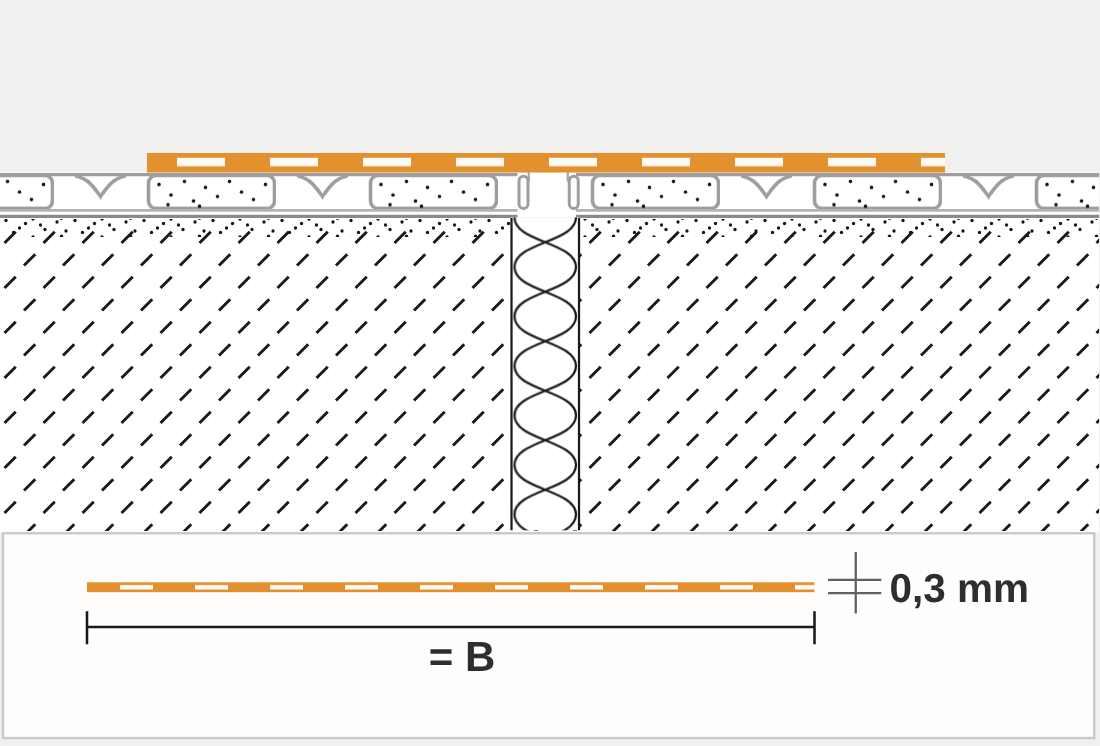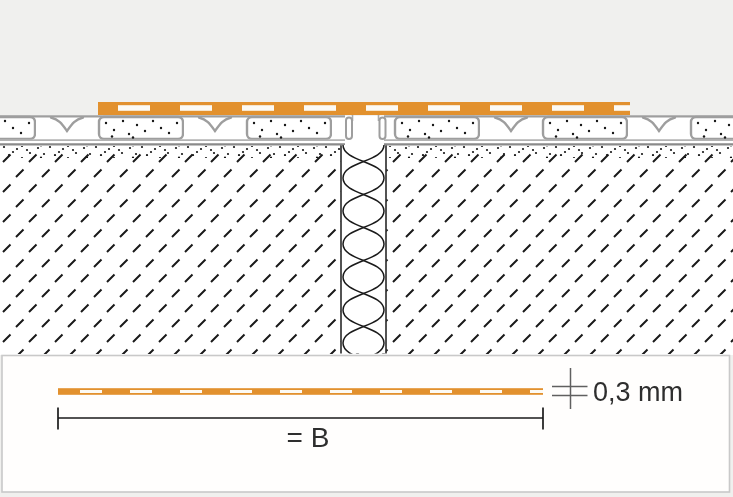--- a/index.html
+++ b/index.html
@@ -2,20 +2,21 @@
 <html><head>
 <meta charset="utf-8">
 <style>
   html,body{margin:0;padding:0;background:#F0F0EE;}
   .canvas{
     position:relative;
     width:733px;height:497px;
     background:#F0F0EE;
     overflow:hidden;
     font-family:"Liberation Sans", sans-serif;
+    font-weight:bold;
   }
   svg{display:block;}
   text{font-family:"Liberation Sans", sans-serif;}
 </style>
 </head>
 <body>
 
 <div class="canvas">
 <svg width="733" height="497" viewBox="0 0 733 497">
   <defs>

